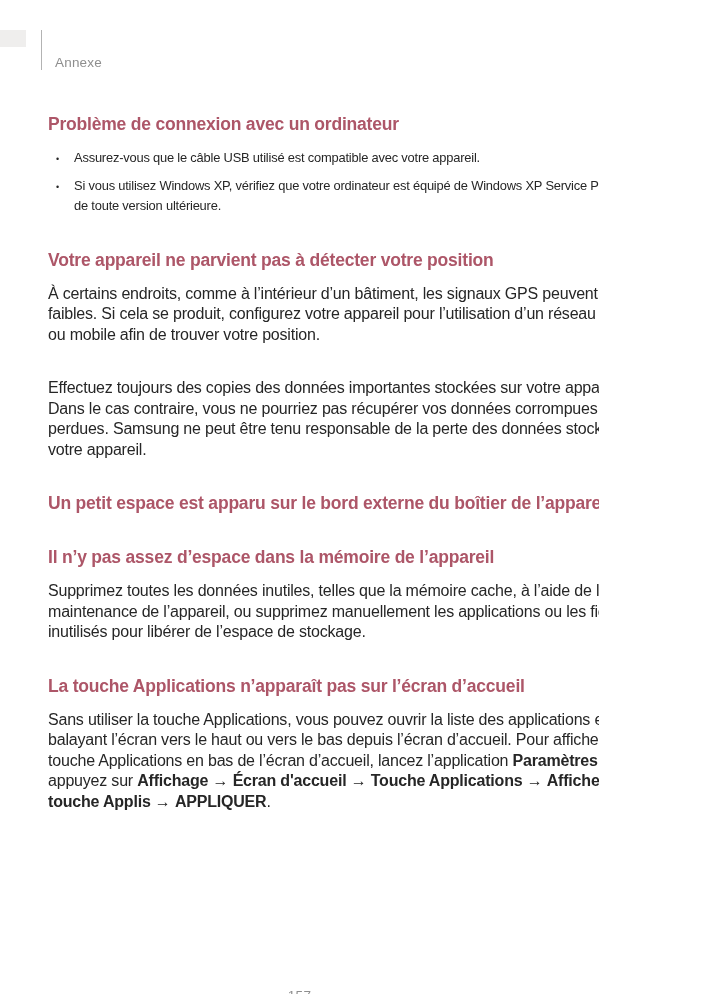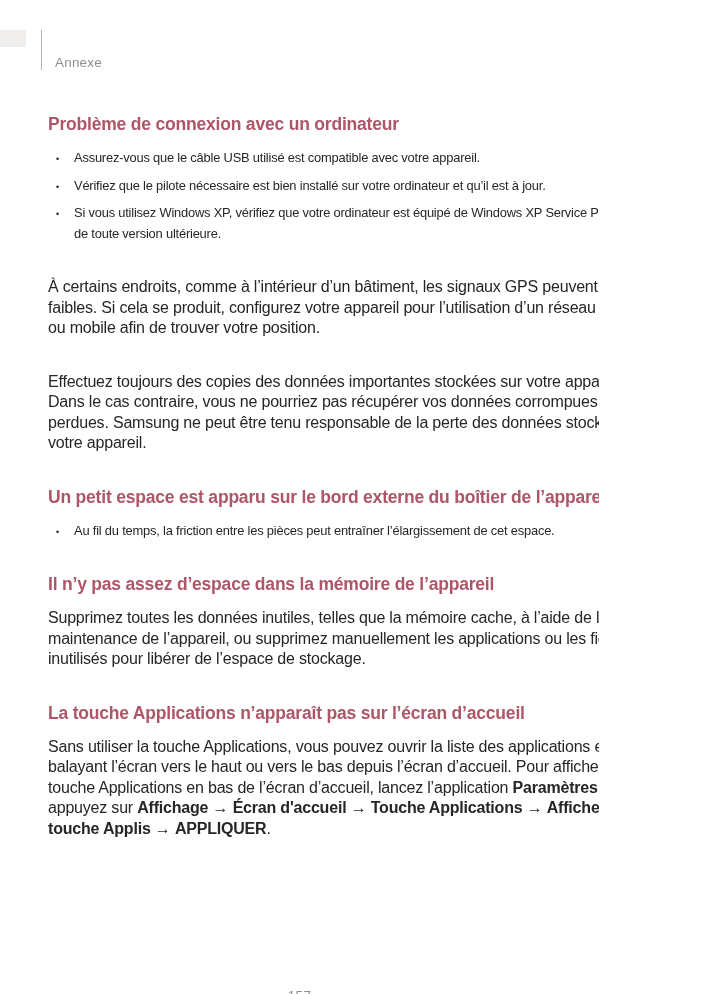--- a/index.html
+++ b/index.html
@@ -74,37 +74,36 @@
   <div class="corner-artifact"></div>
   <div class="header-rule"></div>
   <div class="running-header">Annexe</div>
 
   <main class="content">
 
     <section>
       <h2>Problème de connexion avec un ordinateur</h2>
       <ul>
         <li><span class="marker"></span><span class="li-text">Assurez-vous que le câble USB utilisé est compatible avec votre appareil.</span></li>
-        <li><span class="marker"></span><span class="li-text">Vérifiez que le pilote nécessaire est bien installé sur votre ordinateur et qu’il est à jour.</span></li>
         <li><span class="marker"></span><span class="li-text">Si vous utilisez Windows XP, vérifiez que votre ordinateur est équipé de Windows XP Service Pack 3 ou de toute version ultérieure.</span></li>
       </ul>
     </section>
 
     <section>
+      <h2>Votre appareil ne parvient pas à détecter votre position</h2>
       <p>À certains endroits, comme à l’intérieur d’un bâtiment, les signaux GPS peuvent être faibles. Si cela se produit, configurez votre appareil pour l’utilisation d’un réseau Wi-Fi ou mobile afin de trouver votre position.</p>
     </section>
 
     <section>
       <p>Effectuez toujours des copies des données importantes stockées sur votre appareil. Dans le cas contraire, vous ne pourriez pas récupérer vos données corrompues ou perdues. Samsung ne peut être tenu responsable de la perte des données stockées sur votre appareil.</p>
     </section>
 
     <section>
       <h2>Un petit espace est apparu sur le bord externe du boîtier de l’appareil</h2>
       <ul>
-        <li><span class="marker"></span><span class="li-text">Au fil du temps, la friction entre les pièces peut entraîner l’élargissement de cet espace.</span></li>
       </ul>
     </section>
 
     <section>
       <h2>Il n’y pas assez d’espace dans la mémoire de l’appareil</h2>
       <p>Supprimez toutes les données inutiles, telles que la mémoire cache, à l’aide de la maintenance de l’appareil, ou supprimez manuellement les applications ou les fichiers inutilisés pour libérer de l’espace de stockage.</p>
     </section>
 
     <section>
       <h2>La touche Applications n’apparaît pas sur l’écran d’accueil</h2>

